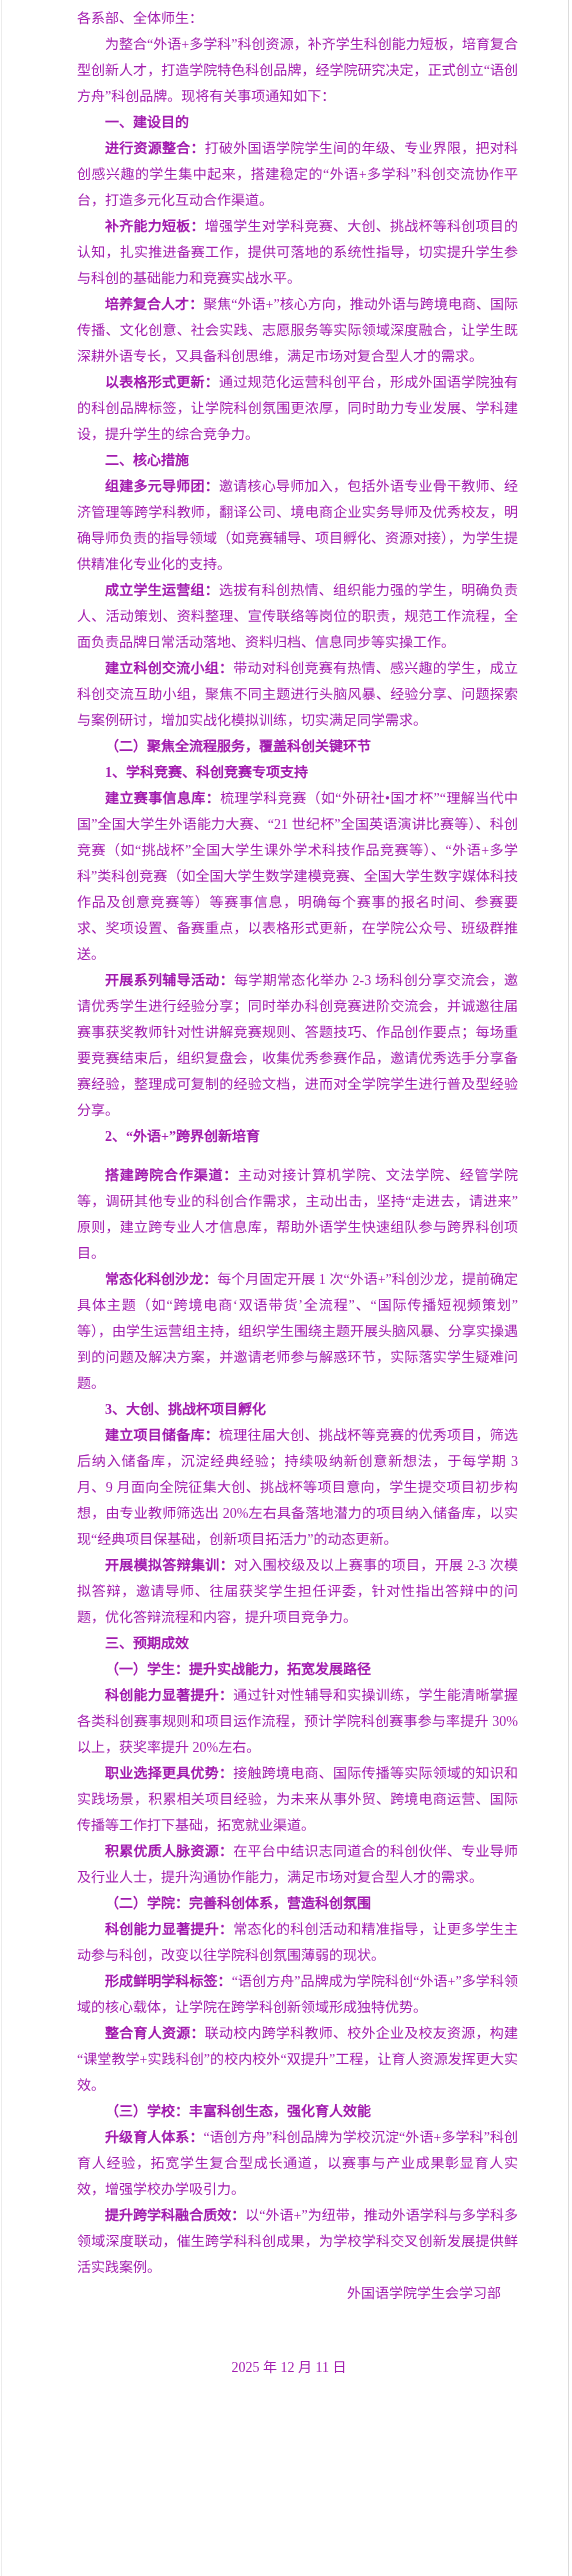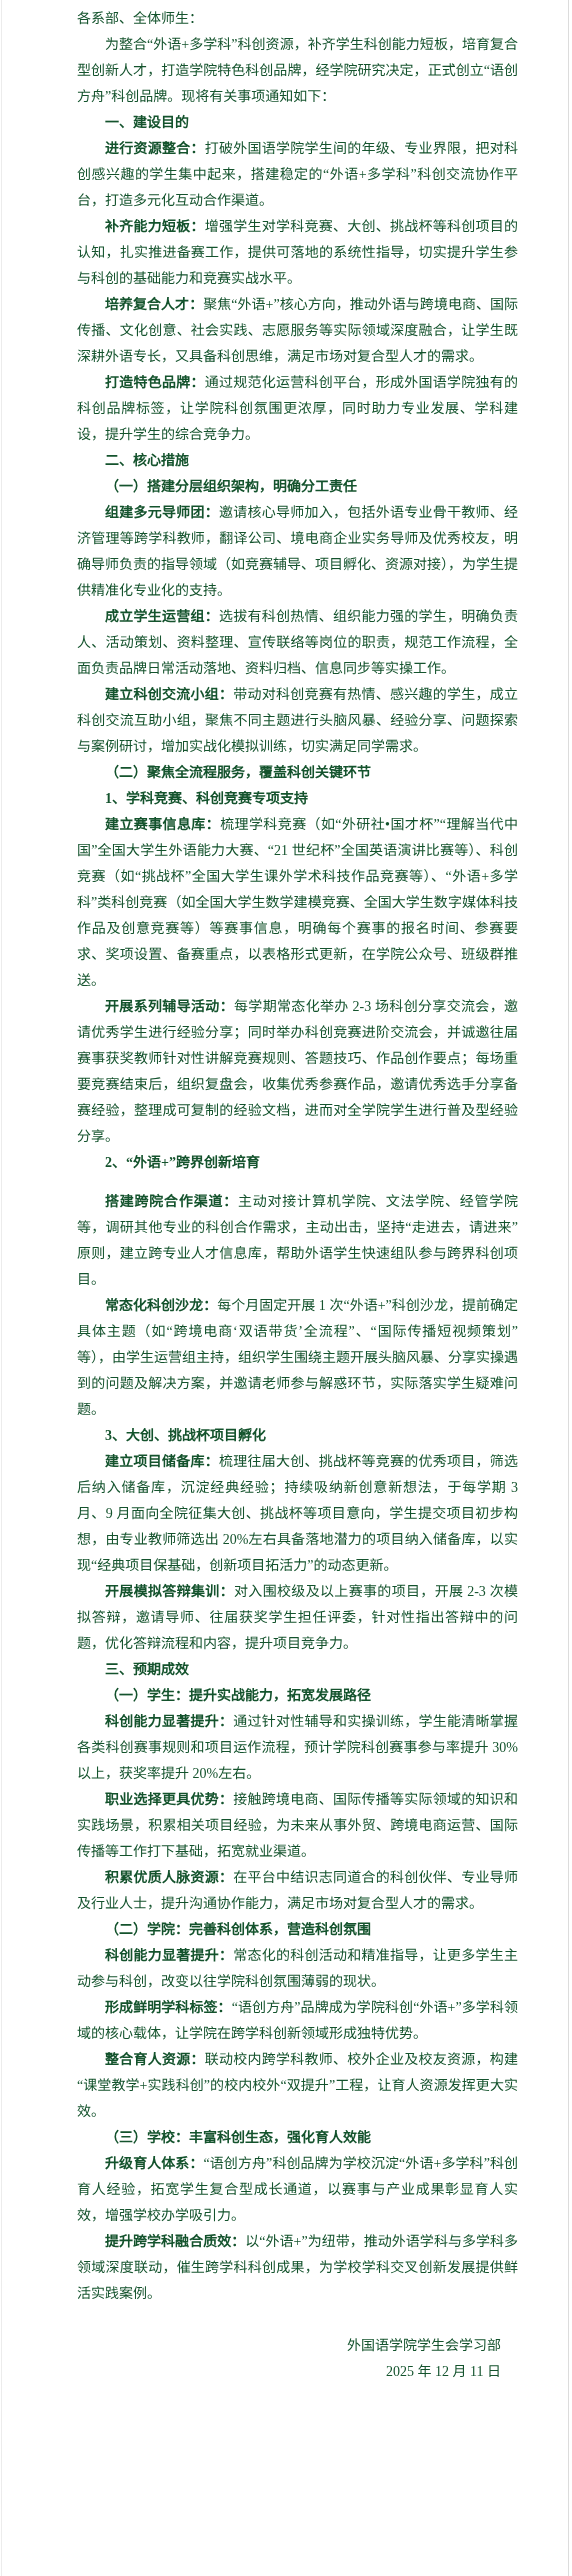--- a/index.html
+++ b/index.html
@@ -6,21 +6,21 @@
     margin: 0;
     padding: 0;
     background: #ffffff;
   }
   .page {
     position: relative;
     width: 573px;
     min-height: 2576px;
     box-sizing: border-box;
     background: #ffffff;
-    color: #14532d;
+    color: #a21caf;
     font-family: "Liberation Serif", "DejaVu Serif", serif;
     font-size: 14px;
     line-height: 26px;
     padding: 6.2px 55px 11.2px 77px;
   }
   .edge-line-left {
     position: absolute;
     left: 1.1px; top: 0; bottom: 0;
     width: 0.6px;
     background: #ececec;
@@ -40,50 +40,49 @@
   .doc p.salutation {
     text-indent: 0;
   }
   .doc p.h1 b, .doc p.h2 b, .doc p.h3 b, .doc b {
     font-weight: bold;
   }
   .doc p.page-gap {
     margin-top: 13px;
   }
   .doc p.signature {
-    margin-top: 26px;
     text-align: right;
     text-indent: 0;
     padding-right: 17px;
   }
   .doc p.docdate {
-    text-align: right;
+    text-align: center;
     text-indent: 0;
     padding-right: 17px;
+    margin-top: 48px;
   }
 </style>
 </head>
 <body>
 
 <div class="page">
   <div class="edge-line-left"></div>
   <div class="edge-line-right"></div>
 
   <div class="doc">
     <p class="salutation">各系部、全体师生：</p>
 
     <div id="blocks">
         <p class="para"><b></b><span>为整合“外语+多学科”科创资源，补齐学生科创能力短板，培育复合型创新人才，打造学院特色科创品牌，经学院研究决定，正式创立“语创方舟”科创品牌。现将有关事项通知如下：</span></p>
         <p class="h1"><b>一、建设目的</b><span></span></p>
         <p class="para"><b>进行资源整合：</b><span>打破外国语学院学生间的年级、专业界限，把对科创感兴趣的学生集中起来，搭建稳定的“外语+多学科”科创交流协作平台，打造多元化互动合作渠道。</span></p>
         <p class="para"><b>补齐能力短板：</b><span>增强学生对学科竞赛、大创、挑战杯等科创项目的认知，扎实推进备赛工作，提供可落地的系统性指导，切实提升学生参与科创的基础能力和竞赛实战水平。</span></p>
         <p class="para"><b>培养复合人才：</b><span>聚焦“外语+”核心方向，推动外语与跨境电商、国际传播、文化创意、社会实践、志愿服务等实际领域深度融合，让学生既深耕外语专长，又具备科创思维，满足市场对复合型人才的需求。</span></p>
-        <p class="para"><b>打造特色品牌：</b><span>通过规范化运营科创平台，形成外国语学院独有的科创品牌标签，让学院科创氛围更浓厚，同时助力专业发展、学科建设，提升学生的综合竞争力。</span></p>
+        <p class="para"><b>以表格形式更新：</b><span>通过规范化运营科创平台，形成外国语学院独有的科创品牌标签，让学院科创氛围更浓厚，同时助力专业发展、学科建设，提升学生的综合竞争力。</span></p>
         <p class="h1"><b>二、核心措施</b><span></span></p>
-        <p class="h2"><b>（一）搭建分层组织架构，明确分工责任</b><span></span></p>
         <p class="para"><b>组建多元导师团：</b><span>邀请核心导师加入，包括外语专业骨干教师、经济管理等跨学科教师，翻译公司、境电商企业实务导师及优秀校友，明确导师负责的指导领域（如竞赛辅导、项目孵化、资源对接），为学生提供精准化专业化的支持。</span></p>
         <p class="para"><b>成立学生运营组：</b><span>选拔有科创热情、组织能力强的学生，明确负责人、活动策划、资料整理、宣传联络等岗位的职责，规范工作流程，全面负责品牌日常活动落地、资料归档、信息同步等实操工作。</span></p>
         <p class="para"><b>建立科创交流小组：</b><span>带动对科创竞赛有热情、感兴趣的学生，成立科创交流互助小组，聚焦不同主题进行头脑风暴、经验分享、问题探索与案例研讨，增加实战化模拟训练，切实满足同学需求。</span></p>
         <p class="h2"><b>（二）聚焦全流程服务，覆盖科创关键环节</b><span></span></p>
         <p class="h3"><b>1、学科竞赛、科创竞赛专项支持</b><span></span></p>
         <p class="para"><b>建立赛事信息库：</b><span>梳理学科竞赛（如“外研社•国才杯”“理解当代中国”全国大学生外语能力大赛、“21 世纪杯”全国英语演讲比赛等）、科创竞赛（如“挑战杯”全国大学生课外学术科技作品竞赛等）、“外语+多学科”类科创竞赛（如全国大学生数学建模竞赛、全国大学生数字媒体科技作品及创意竞赛等）等赛事信息，明确每个赛事的报名时间、参赛要求、奖项设置、备赛重点，以表格形式更新，在学院公众号、班级群推送。</span></p>
         <p class="para"><b>开展系列辅导活动：</b><span>每学期常态化举办 2-3 场科创分享交流会，邀请优秀学生进行经验分享；同时举办科创竞赛进阶交流会，并诚邀往届赛事获奖教师针对性讲解竞赛规则、答题技巧、作品创作要点；每场重要竞赛结束后，组织复盘会，收集优秀参赛作品，邀请优秀选手分享备赛经验，整理成可复制的经验文档，进而对全学院学生进行普及型经验分享。</span></p>
         <p class="h3"><b>2、“外语+”跨界创新培育</b><span></span></p>
         <p class="para page-gap"><b>搭建跨院合作渠道：</b><span>主动对接计算机学院、文法学院、经管学院等，调研其他专业的科创合作需求，主动出击，坚持“走进去，请进来”原则，建立跨专业人才信息库，帮助外语学生快速组队参与跨界科创项目。</span></p>
         <p class="para"><b>常态化科创沙龙：</b><span>每个月固定开展 1 次“外语+”科创沙龙，提前确定具体主题（如“跨境电商‘双语带货’全流程”、“国际传播短视频策划”等），由学生运营组主持，组织学生围绕主题开展头脑风暴、分享实操遇到的问题及解决方案，并邀请老师参与解惑环节，实际落实学生疑难问题。</span></p>

